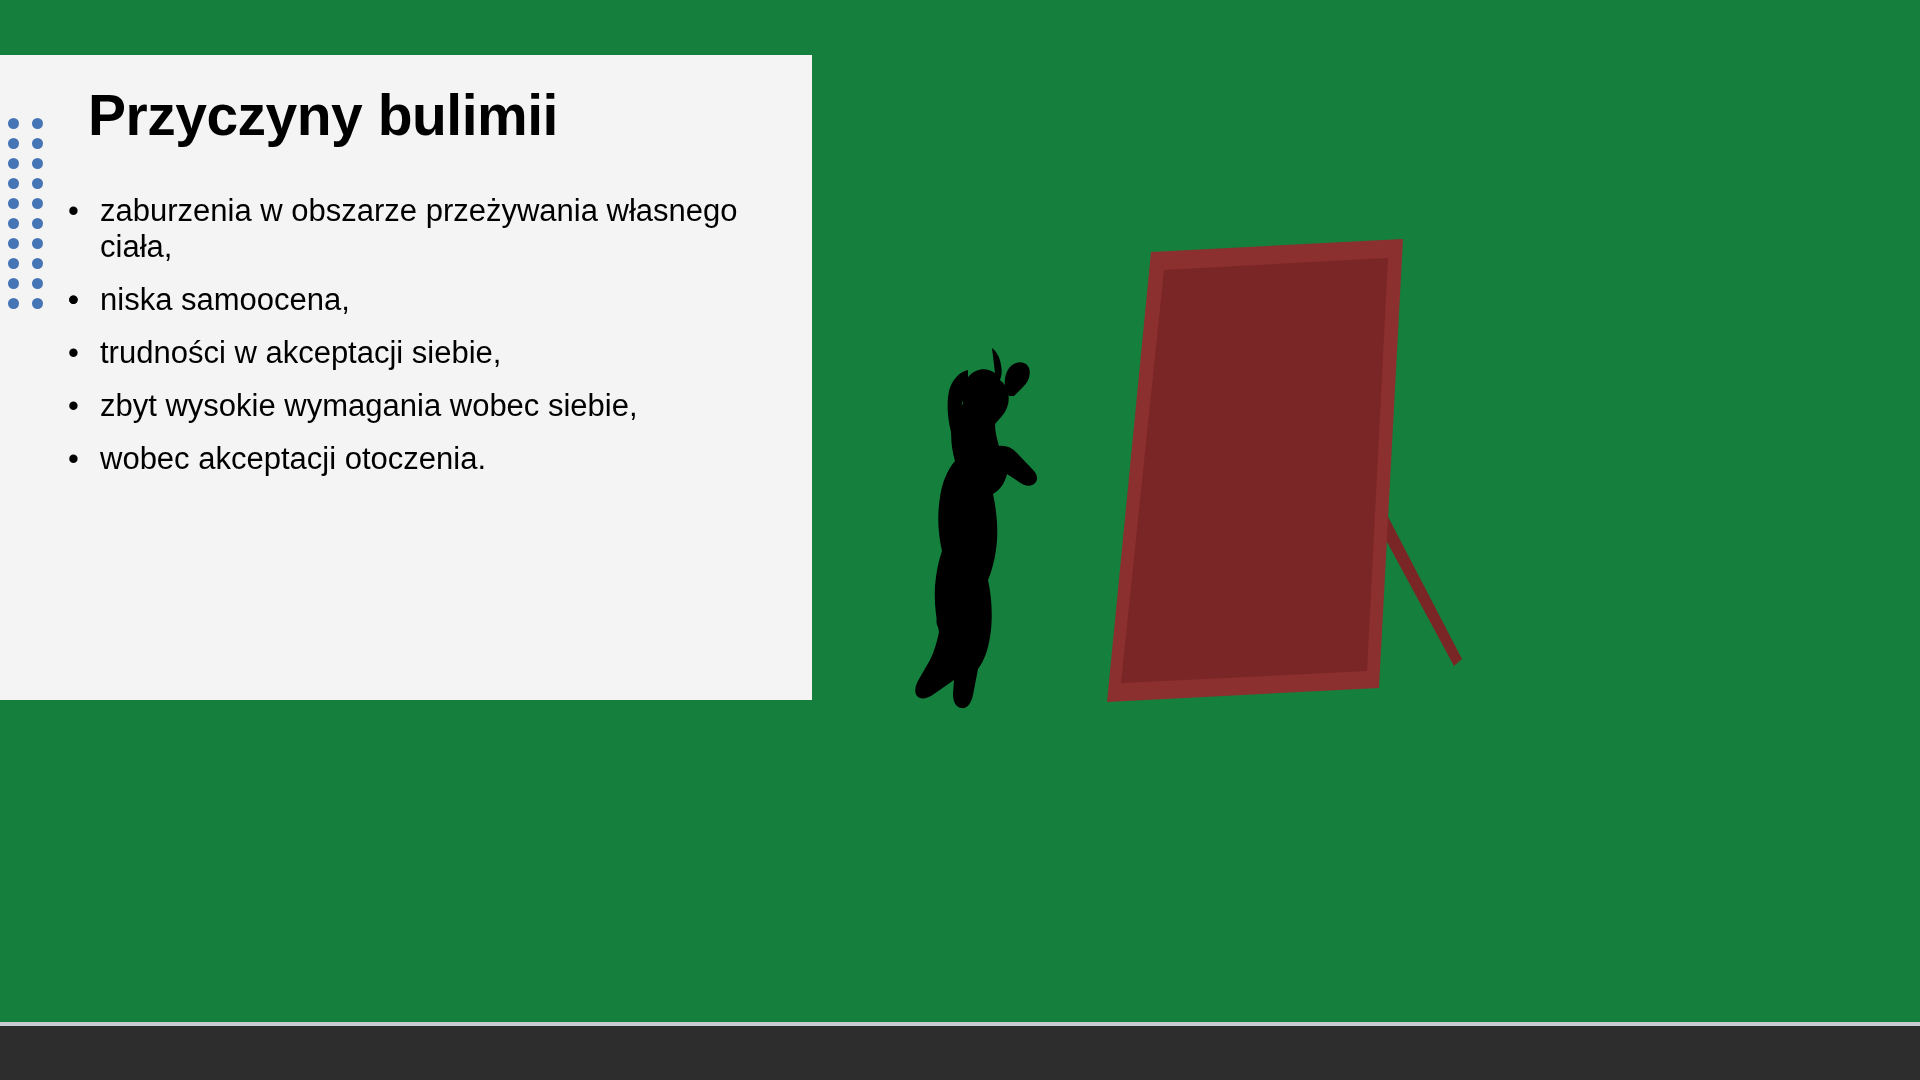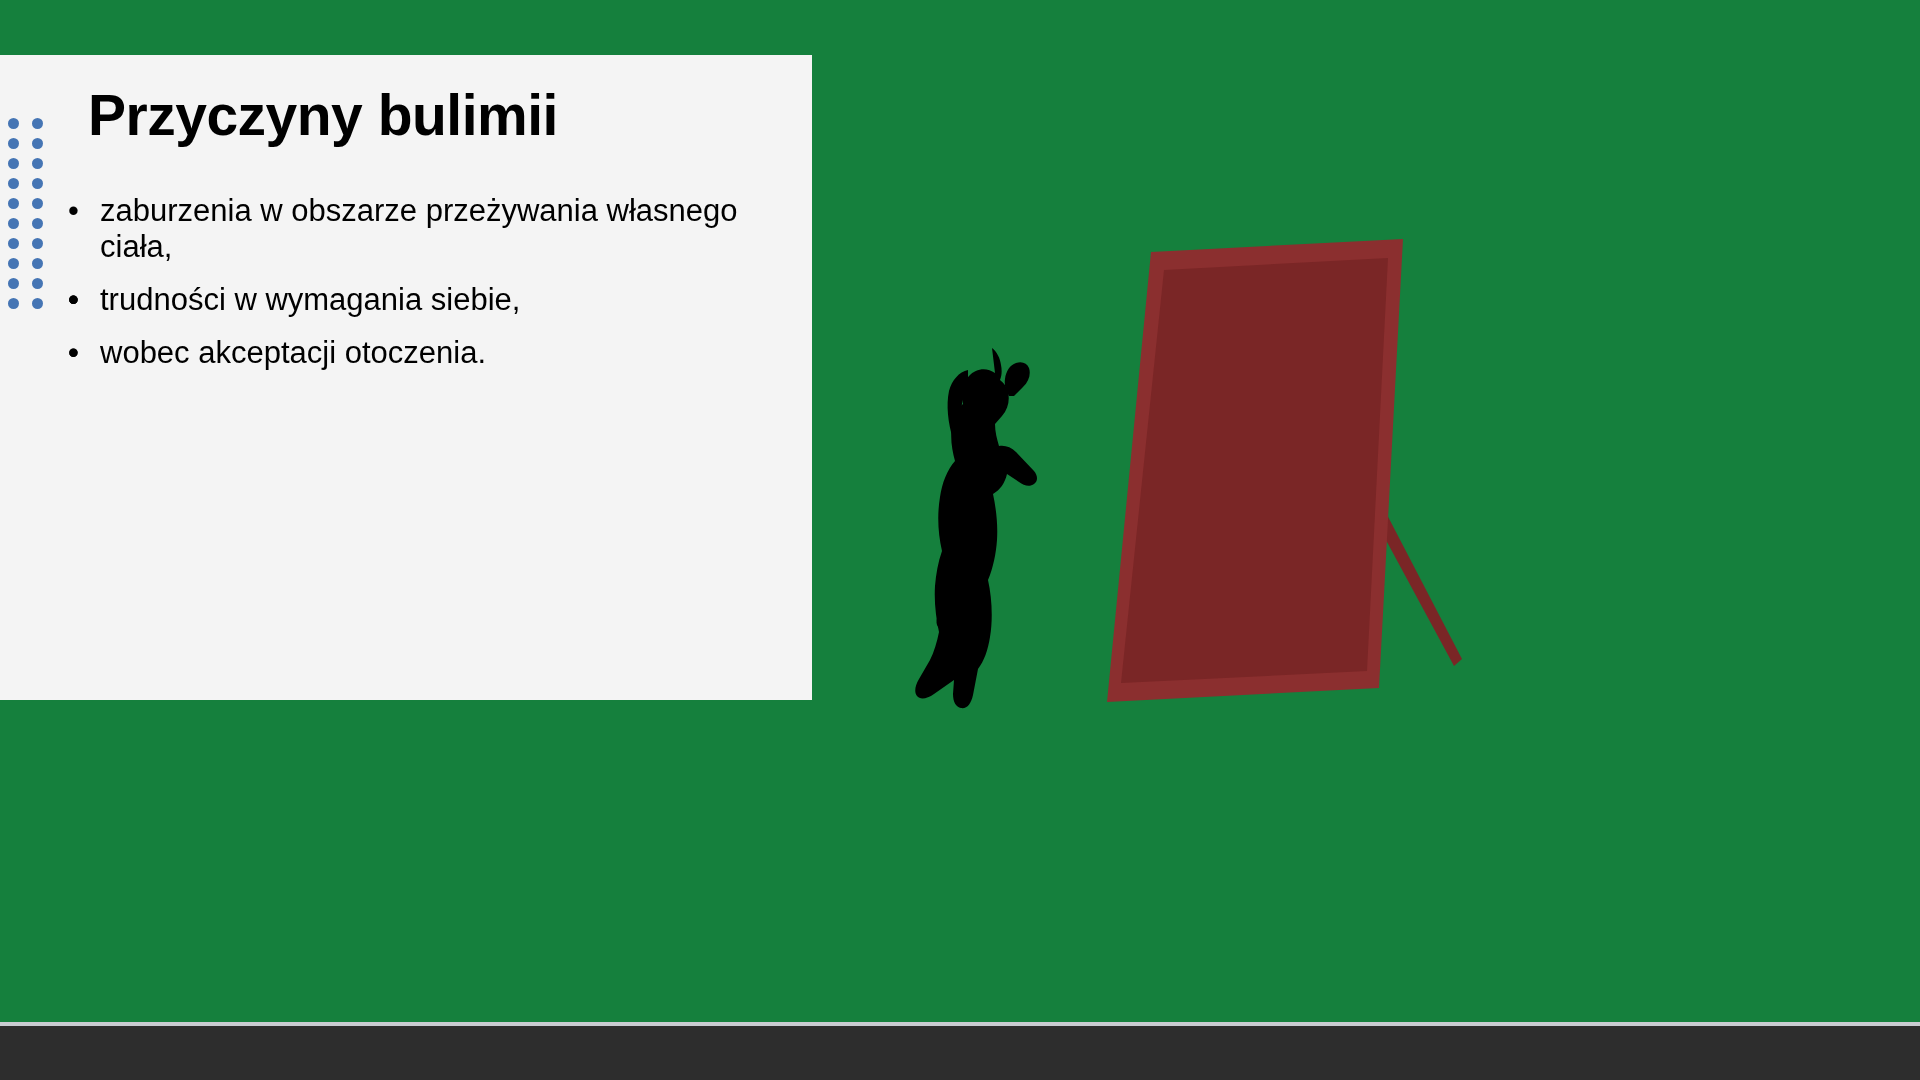--- a/index.html
+++ b/index.html
@@ -159,23 +159,23 @@
       <div class="dot" style="background: rgb(69, 117, 180);"></div>
       <div class="dot" style="background: rgb(69, 117, 180);"></div>
       <div class="dot" style="background: rgb(69, 117, 180);"></div>
     </div>
 
   <div id="slide-title">Przyczyny bulimii</div>
 
   <ul id="bullet-list">
       <li class="bullet-item wrap"><span class="bullet-marker">•</span><span>zaburzenia w obszarze przeżywania własnego ciała,</span></li>
       <li class="bullet-item"><span class="bullet-marker">•</span></li>
-      <li class="bullet-item"><span class="bullet-marker">•</span></li>
-      <li class="bullet-item"><span class="bullet-marker">•</span><span>trudności w wymagania siebie,</span></li>
-      <li class="bullet-item"><span class="bullet-marker">•</span></li>
+      <li class="bullet-item"><span class="bullet-marker">•</span><span>niska samoocena,</span></li>
+      <li class="bullet-item"><span class="bullet-marker">•</span><span>trudności w akceptacji siebie,</span></li>
+      <li class="bullet-item"><span class="bullet-marker">•</span><span>zbyt wysokie wymagania wobec siebie,</span></li>
       <li class="bullet-item"><span class="bullet-marker">•</span><span>wobec akceptacji otoczenia.</span></li>
     </ul>
 
   <div id="illustration">
     <svg viewBox="0 0 620 500" xmlns="http://www.w3.org/2000/svg" aria-hidden="true">
 
       <g>
         <path d="M470 272 L562 449 L554 456 L460 282 Z" fill="#7a2626"></path>
       </g>
 

